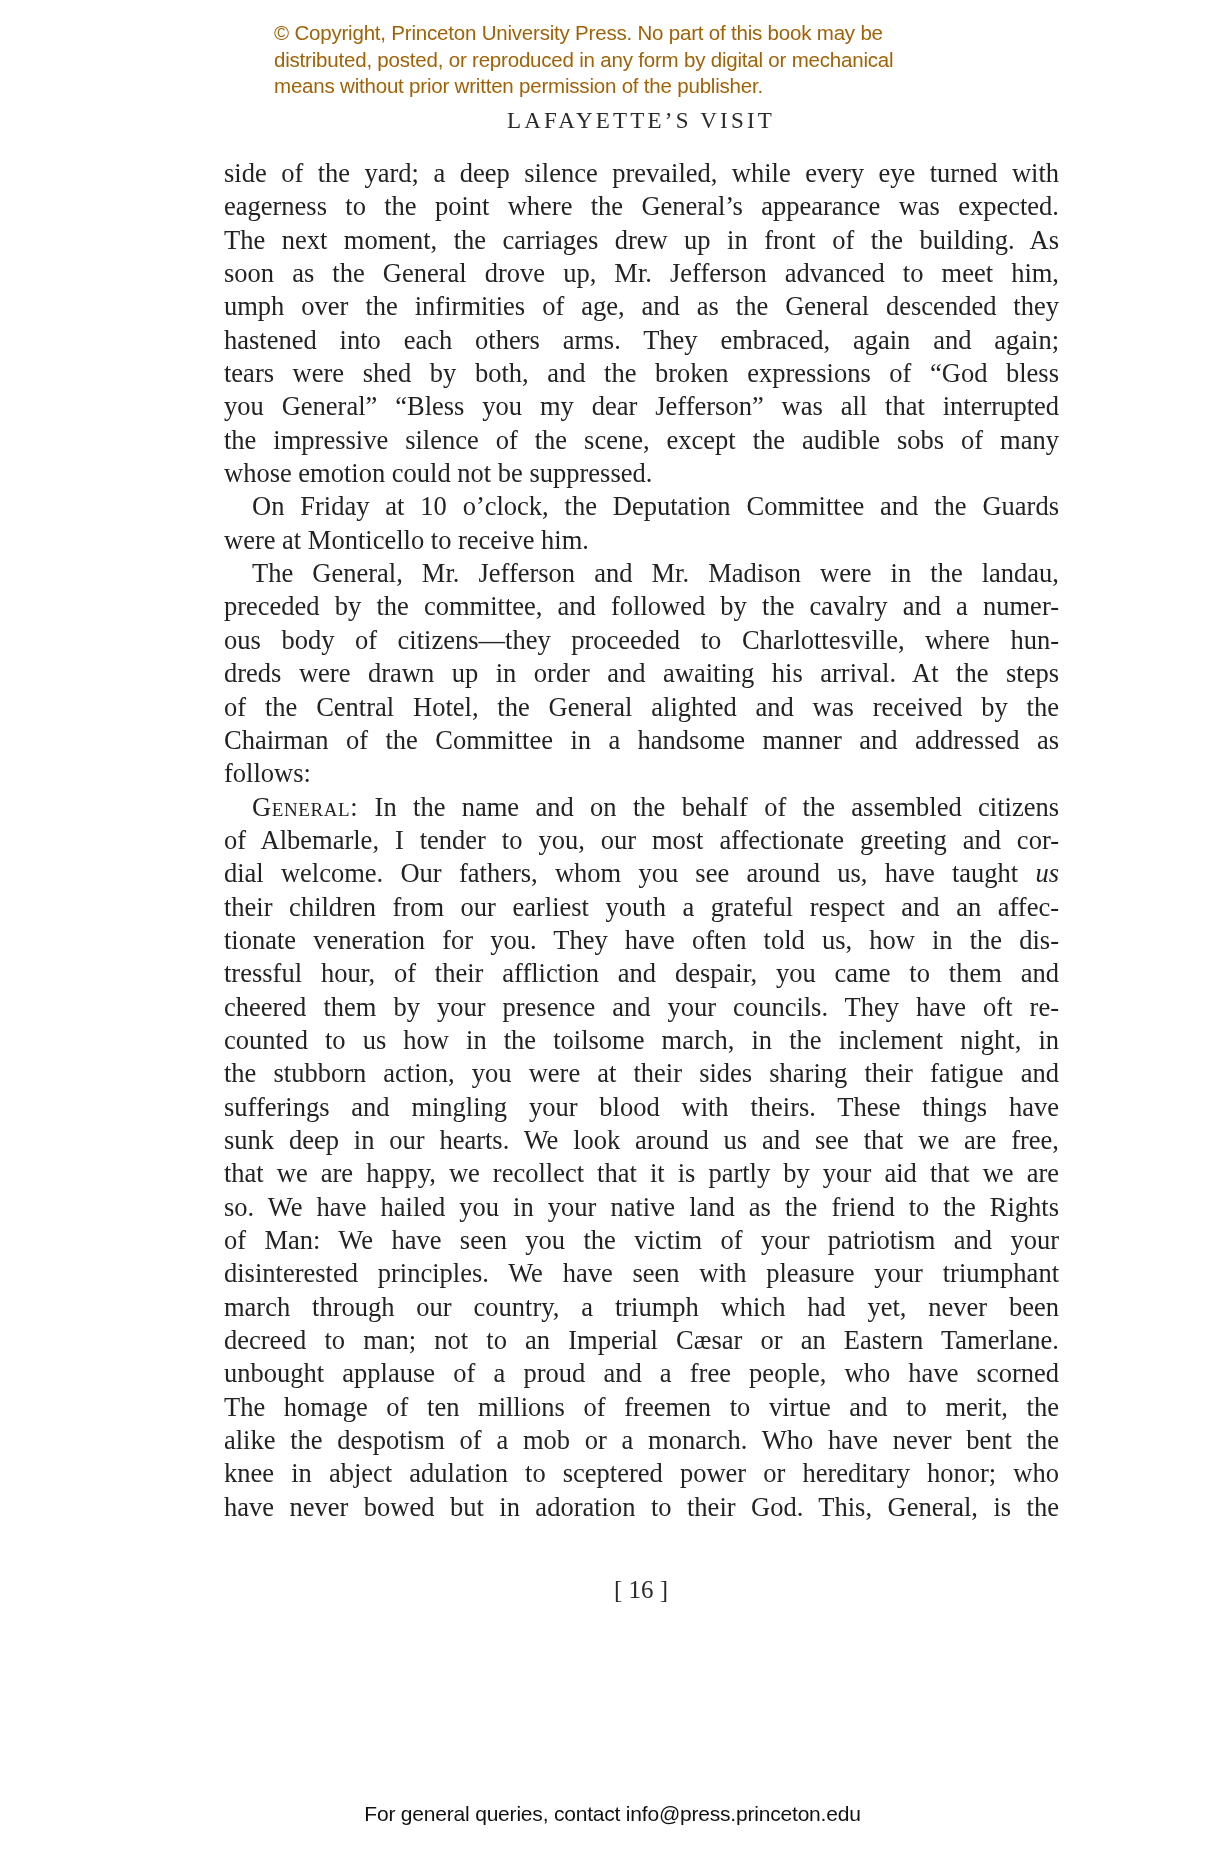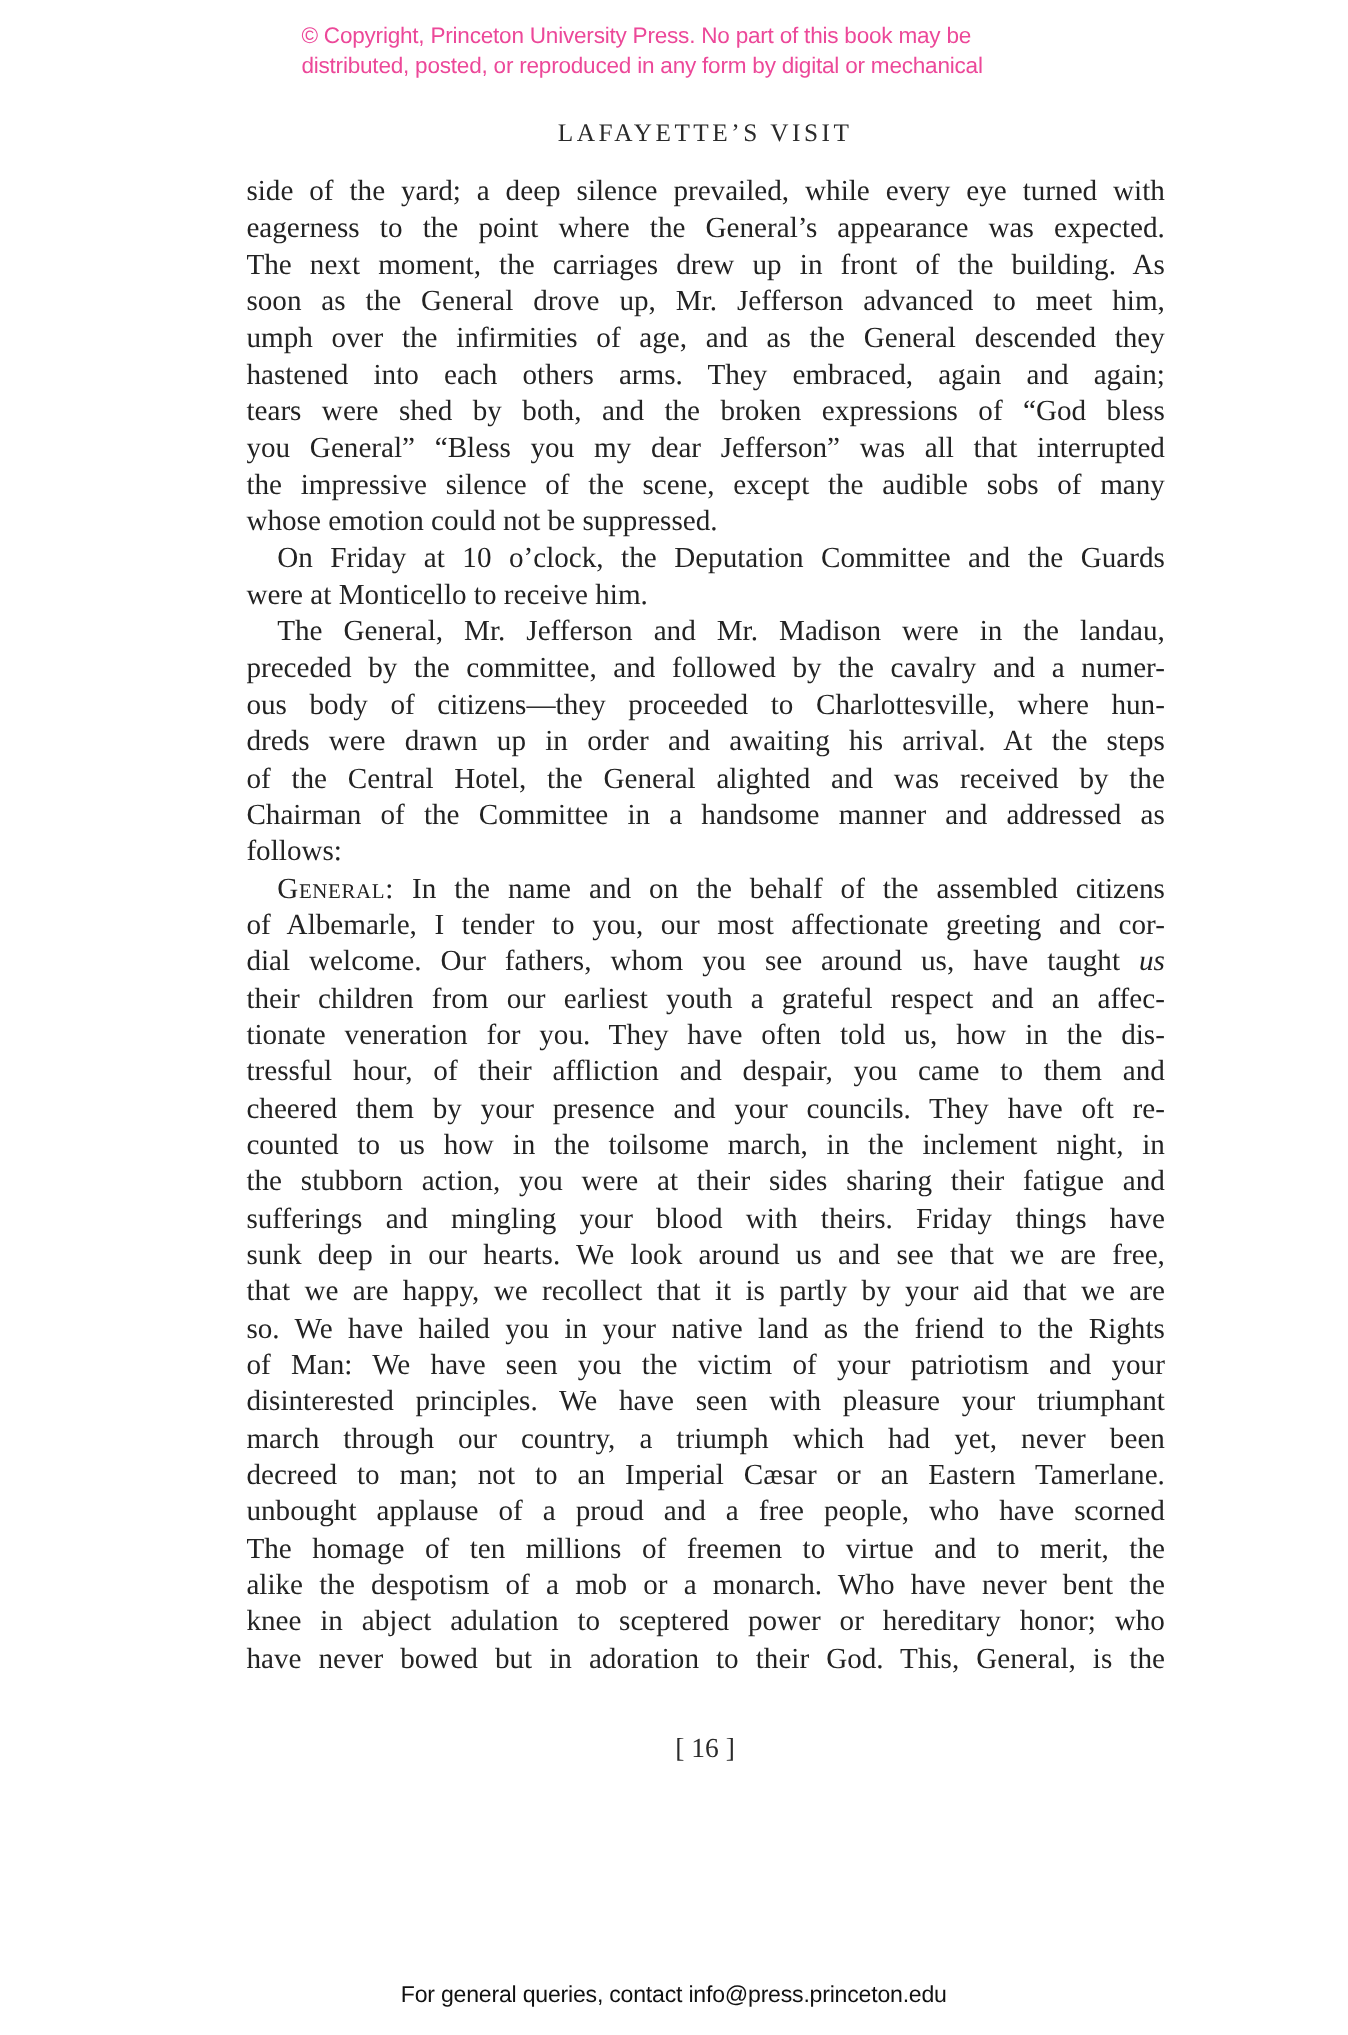--- a/index.html
+++ b/index.html
@@ -1,20 +1,20 @@
 <!DOCTYPE html>
 <html><head>
   <meta charset="utf-8">
   <style>
     html, body { margin: 0; padding: 0; background: #ffffff; }
     body { width: 1225px; height: 1850px; position: relative; overflow: hidden; }
     .copyright {
       position: absolute; left: 274px; top: 20px; width: 720px;
       font-family: "Liberation Sans", sans-serif; font-size: 20.5px;
-      line-height: 26.5px; color: #ec4899; letter-spacing: -0.2px;
+      line-height: 26.5px; color: #a16207; letter-spacing: -0.2px;
     }
     .copyright div { white-space: nowrap; }
     .running-head {
       position: absolute; left: 0; top: 108px; width: 1282px; text-align: center;
       font-family: "Liberation Serif", serif; font-size: 23px; letter-spacing: 3.2px;
       color: #2a2a2a;
     }
     .body-text {
       position: absolute; left: 224px; top: 157px; width: 835px;
       font-family: "Liberation Serif", serif; font-size: 26.5px; line-height: 33.35px;
@@ -34,20 +34,21 @@
       font-family: "Liberation Sans", sans-serif; font-size: 21px; color: #111;
       letter-spacing: -0.2px;
     }
   </style>
 </head>
 <body>
 
 <div class="copyright">
   <div>© Copyright, Princeton University Press. No part of this book may be</div>
   <div>distributed, posted, or reproduced in any form by digital or mechanical</div>
+  <div>means without prior written permission of the publisher.</div>
 </div>
 
 <div class="running-head">LAFAYETTE’S VISIT</div>
 
 <div class="body-text">
   <span class="line">side of the yard; a deep silence prevailed, while every eye turned with</span>
   <span class="line">eagerness to the point where the General’s appearance was expected.</span>
   <span class="line">The next moment, the carriages drew up in front of the building. As</span>
   <span class="line">soon as the General drove up, Mr. Jefferson advanced to meet him,</span>
   <span class="line">umph over the infirmities of age, and as the General descended they</span>
@@ -67,21 +68,21 @@
   <span class="line last">follows:</span>
   <span class="line indent"><span class="sc">General:</span> <span>In the name and on the behalf of the assembled citizens</span></span>
   <span class="line">of Albemarle, I tender to you, our most affectionate greeting and cor-</span>
   <span class="line" id="line-us"><span id="us-pre">dial welcome. Our fathers, whom you see around us, have taught</span> <span class="it">us</span></span>
   <span class="line">their children from our earliest youth a grateful respect and an affec-</span>
   <span class="line">tionate veneration for you. They have often told us, how in the dis-</span>
   <span class="line">tressful hour, of their affliction and despair, you came to them and</span>
   <span class="line">cheered them by your presence and your councils. They have oft re-</span>
   <span class="line">counted to us how in the toilsome march, in the inclement night, in</span>
   <span class="line">the stubborn action, you were at their sides sharing their fatigue and</span>
-  <span class="line">sufferings and mingling your blood with theirs. Friday things have</span>
+  <span class="line">sufferings and mingling your blood with theirs. These things have</span>
   <span class="line">sunk deep in our hearts. We look around us and see that we are free,</span>
   <span class="line">that we are happy, we recollect that it is partly by your aid that we are</span>
   <span class="line">so. We have hailed you in your native land as the friend to the Rights</span>
   <span class="line">of Man: We have seen you the victim of your patriotism and your</span>
   <span class="line">disinterested principles. We have seen with pleasure your triumphant</span>
   <span class="line">march through our country, a triumph which had yet, never been</span>
   <span class="line">decreed to man; not to an Imperial Cæsar or an Eastern Tamerlane.</span>
   <span class="line">unbought applause of a proud and a free people, who have scorned</span>
   <span class="line">The homage of ten millions of freemen to virtue and to merit, the</span>
   <span class="line">alike the despotism of a mob or a monarch. Who have never bent the</span>

